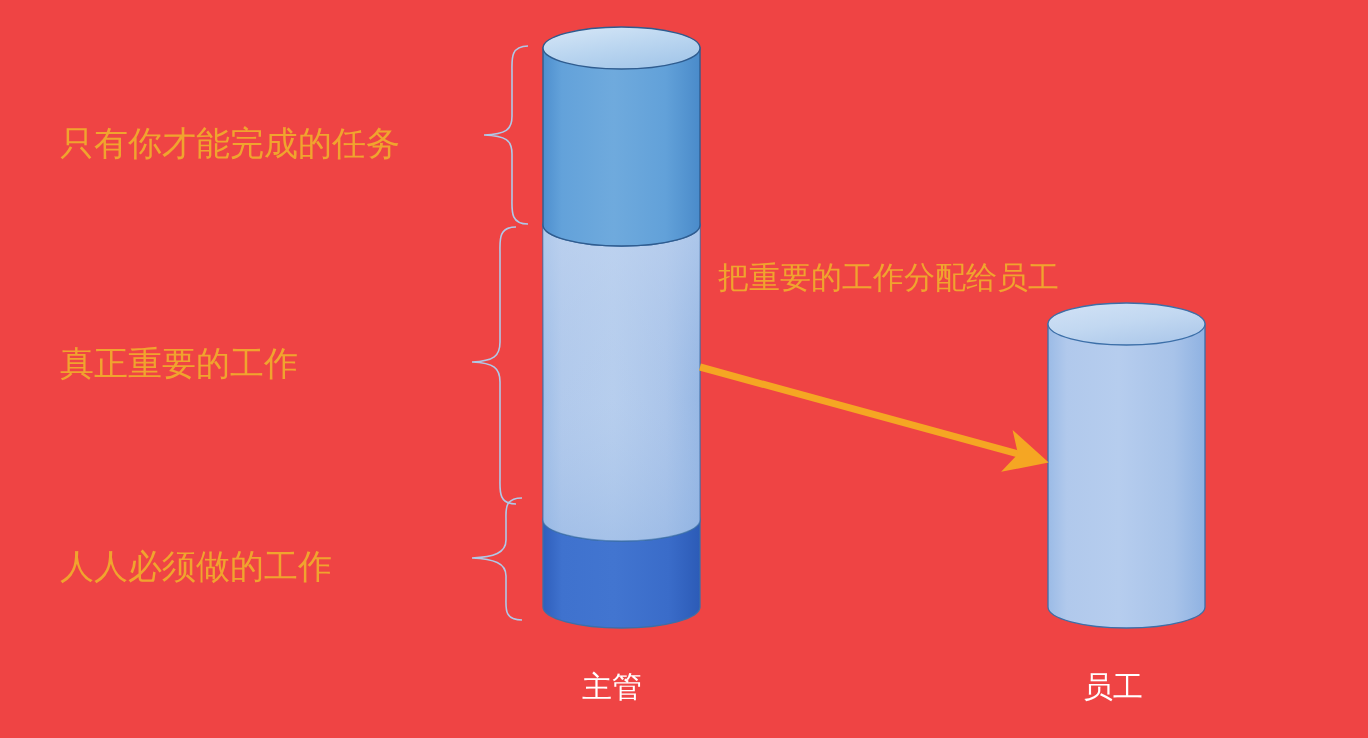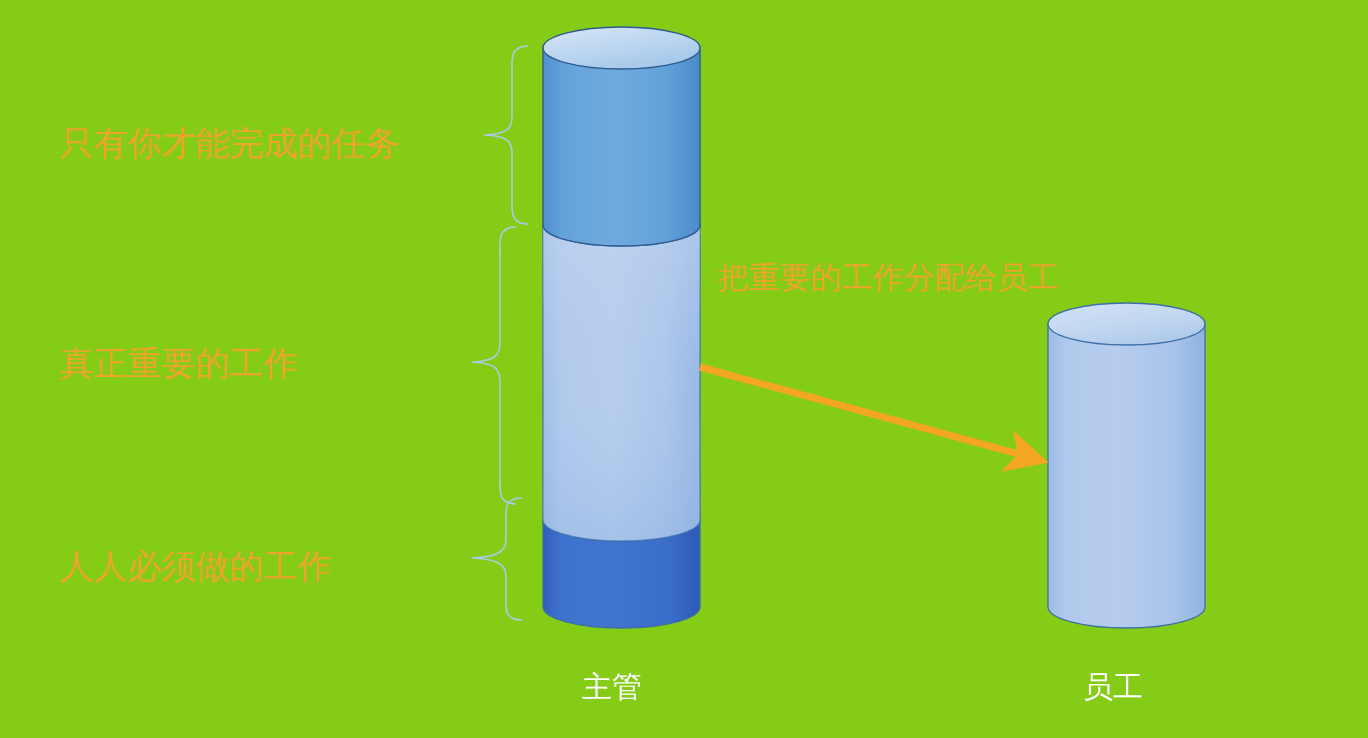--- a/index.html
+++ b/index.html
@@ -11,21 +11,21 @@
   body {
     width: 1368px;
     height: 738px;
     overflow: hidden;
     font-family: "Liberation Serif", "DejaVu Serif", serif;
   }
   #slide {
     position: relative;
     width: 1368px;
     height: 738px;
-    background: #84cc16;
+    background: #ef4444;
   }
   #diagram {
     position: absolute;
     left: 0;
     top: 0;
     width: 1368px;
     height: 738px;
   }
   .seg-label {
     font-family: "Liberation Serif", "DejaVu Serif", serif;

